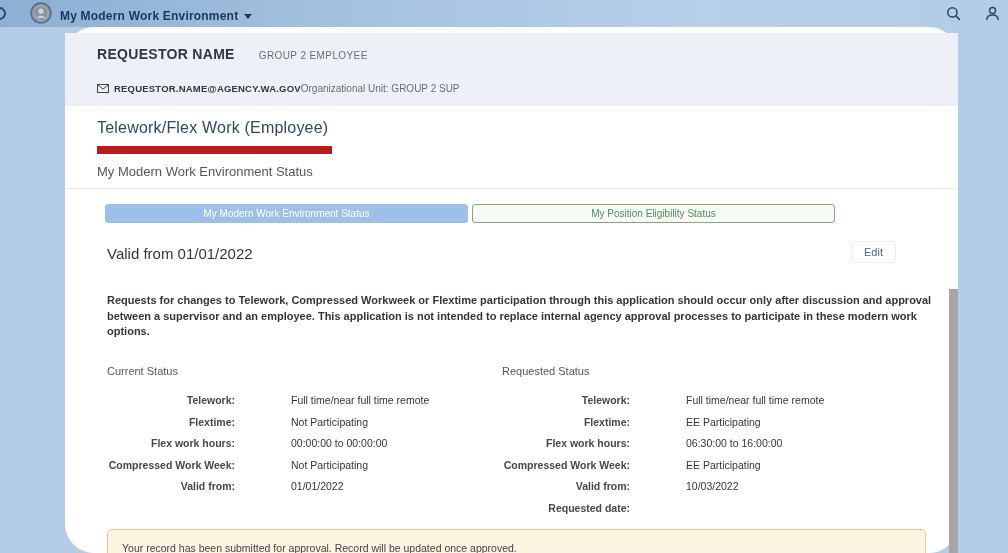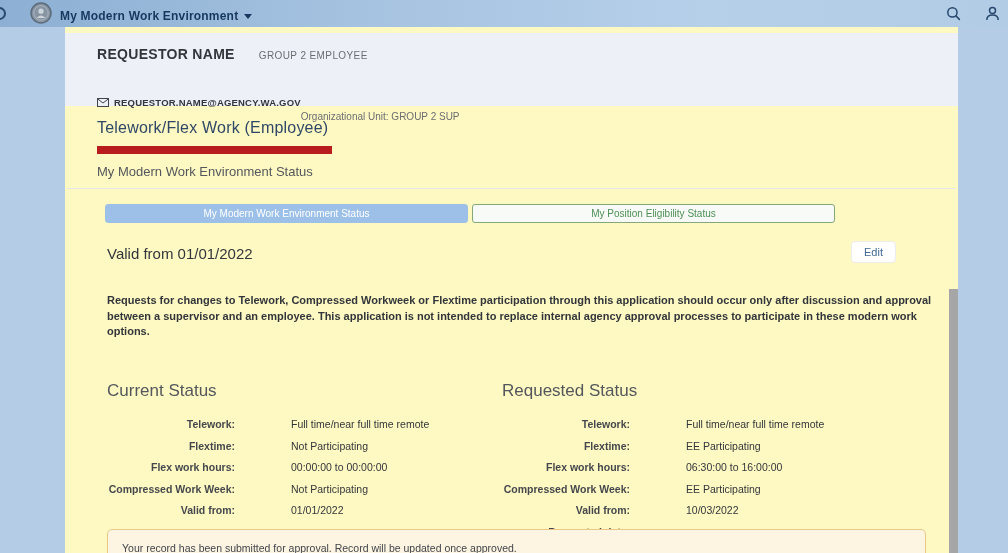--- a/index.html
+++ b/index.html
@@ -36,33 +36,34 @@
     border-top:5px solid #16385e; margin-top:2px;
   }
   .topbar-actions {
     position:absolute; right:8px; top:0; height:27px; display:flex; align-items:center; gap:24px;
   }
   .tb-icon { width:15px; height:15px; display:inline-block; cursor:pointer; }
 
   
   .panel {
     position:absolute; left:65px; top:27px; right:50px; bottom:0;
-    background:#fef9c3;
+    background:#ffffff;
+    border-radius:29px;
   }
 
   .user-header {
     position:absolute; top:6px; left:0; right:0; height:73px;
     background:#edf1f7;
   }
   .uh-row1 { position:absolute; top:13px; left:32px; display:flex; align-items:baseline; gap:24px; }
   .uh-name { font-size:14px; font-weight:600; color:#32363a; letter-spacing:.3px; }
   .uh-role { font-size:10px; color:#6a6d70; letter-spacing:.4px; }
   .uh-row2 { position:absolute; top:50px; left:32px; display:flex; align-items:center; }
   .uh-email { font-size:9.5px; font-weight:700; color:#32363a; letter-spacing:.2px; display:flex; align-items:center; gap:5px; }
-  .uh-org { font-size:10px; color:#6a6d70;margin-top:28px; }
+  .uh-org { font-size:10px; color:#6a6d70; }
   .env-icon { width:12px; height:9px; display:inline-block; }
 
   .tab-title {
     position:absolute; top:92px; left:32px;
     font-size:16px; color:#2e4866; letter-spacing:.2px;
     padding:0 4px 9px 0; border-bottom:8px solid #b91c1c;
     min-width:214px; cursor:pointer;
   }
   .section-title {
     position:absolute; top:137px; left:32px;
@@ -102,21 +103,21 @@
     font-size:11px; font-weight:700; color:#32363a; line-height:1.42;
   }
   .def-link {
     position:absolute; top:296px; left:42px;
     font-size:11px; color:#4a90d2; cursor:pointer; text-decoration:none;
   }
 
   .status-col { position:absolute; top:338px; width:400px; }
   .status-col.current  { left:42px; }
   .status-col.requested{ left:437px; }
-  .status-col h3 { font-size:17px; font-weight:400; color:#53575c; margin-bottom:17px;margin-top:16px; }
+  .status-col h3 { font-size:11px; font-weight:400; color:#53575c; margin-bottom:17px; }
   .srow {
     display:grid; grid-template-columns:128px auto; column-gap:8px;
     height:21.5px; align-items:baseline;
   }
   .slabel { font-size:10.5px; font-weight:700; color:#44484c; text-align:right; }
   .sval   { font-size:10.5px; color:#32363a;padding-left:48px; }
 
   .banner {
     position:absolute; top:502px; left:42px; right:32px; height:38px;
     background:#fdf4e2; border:1px solid #e9c887; border-radius:5px;

